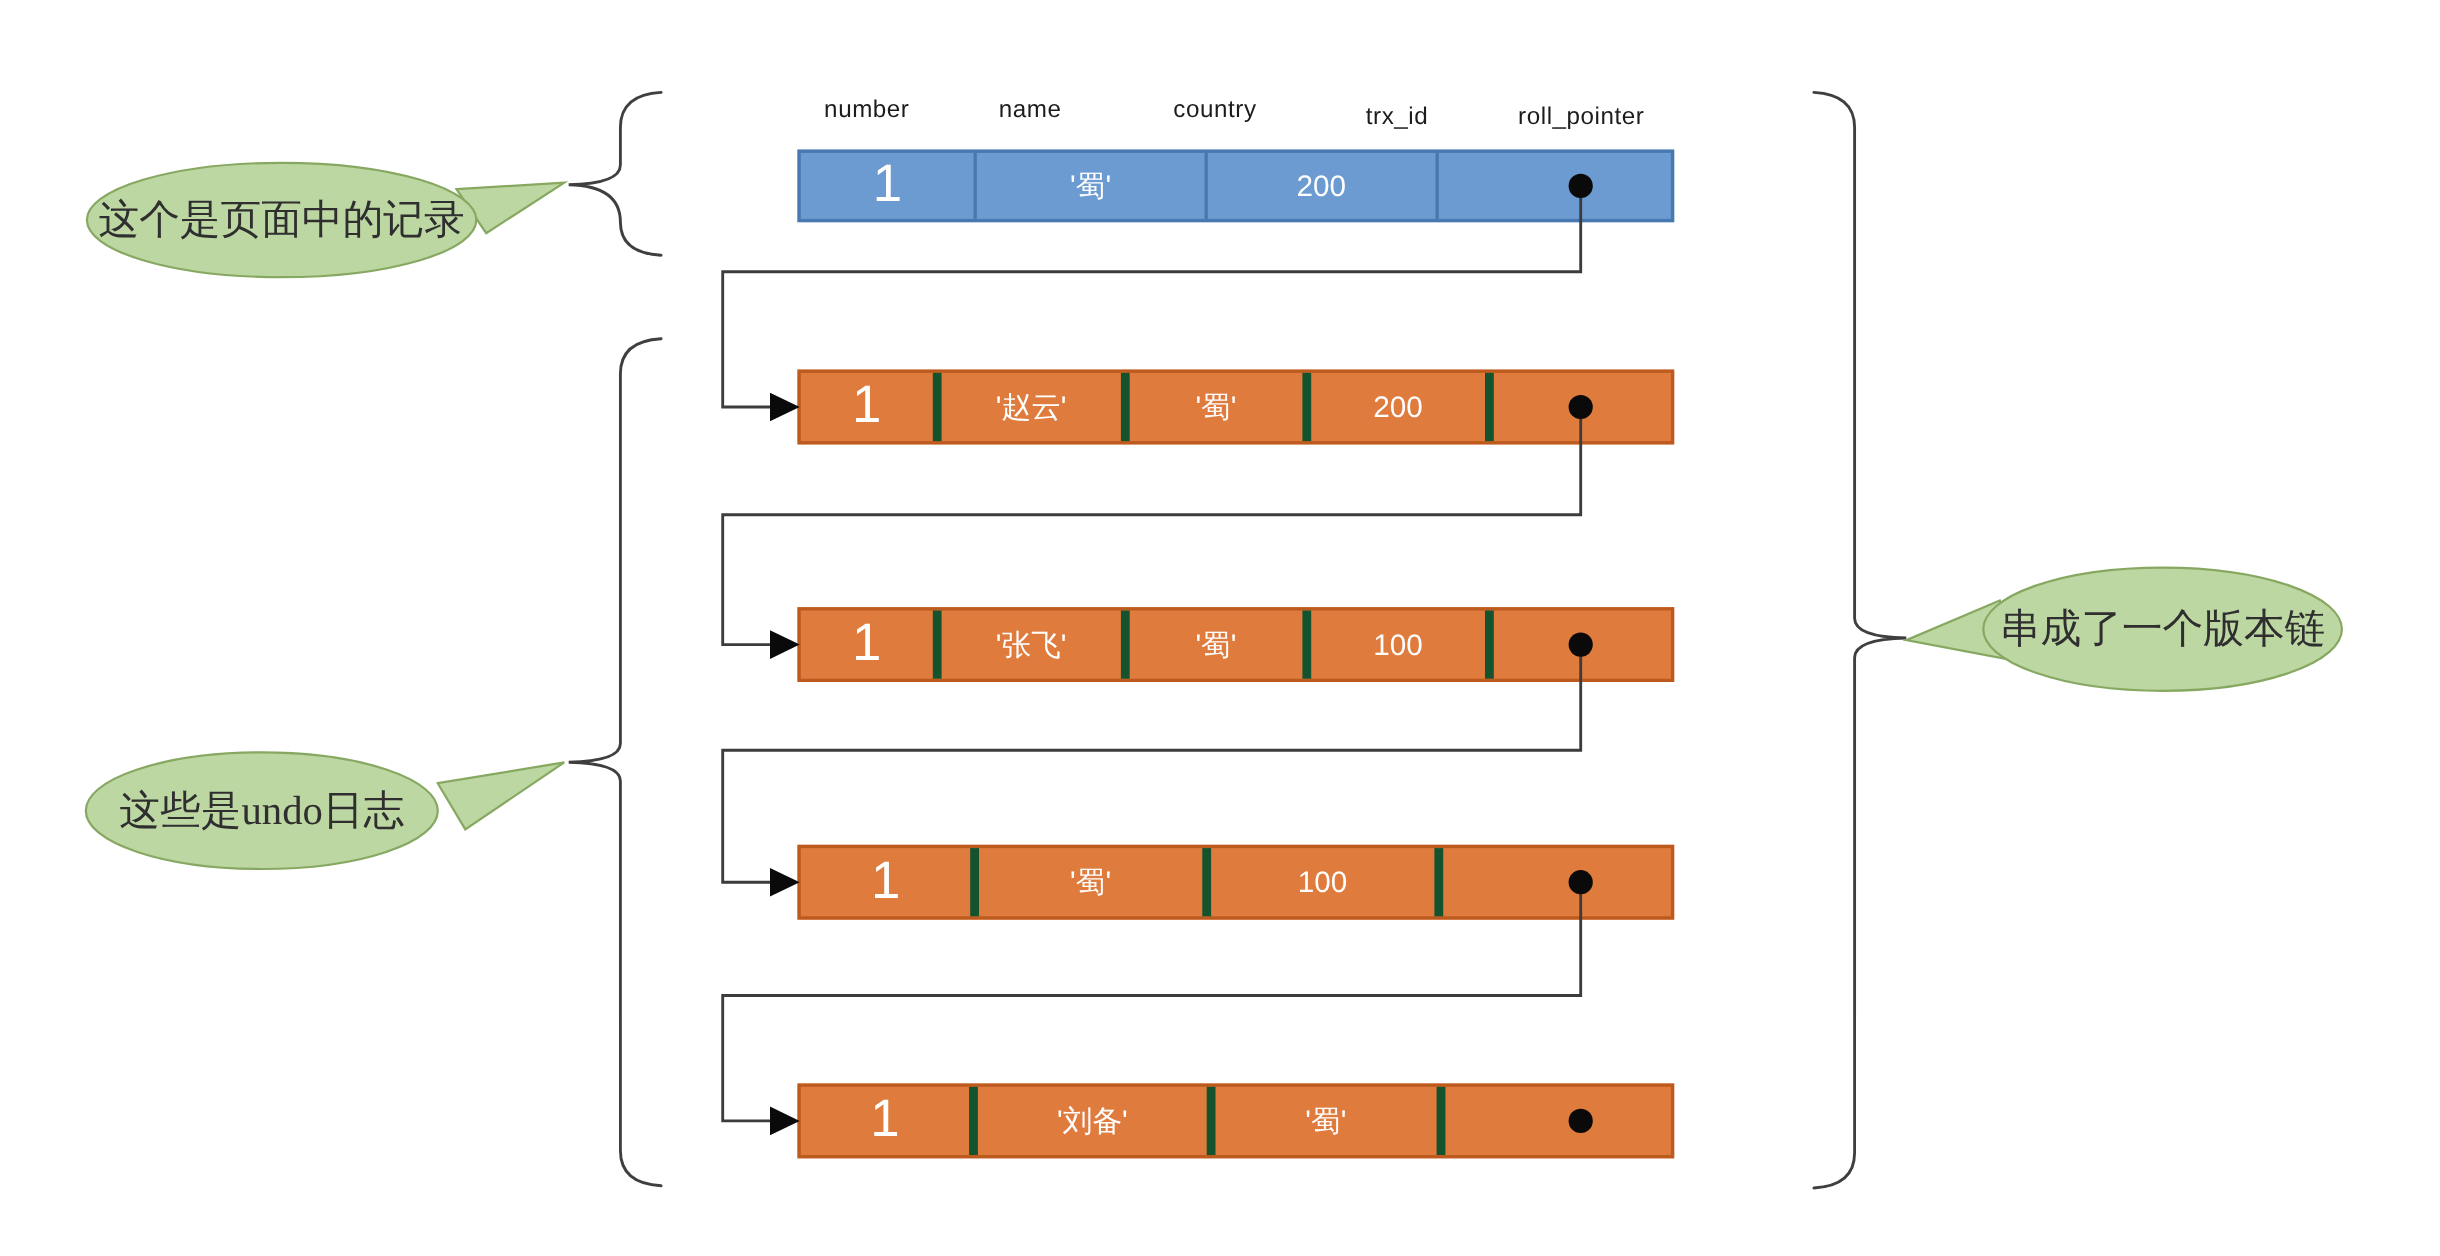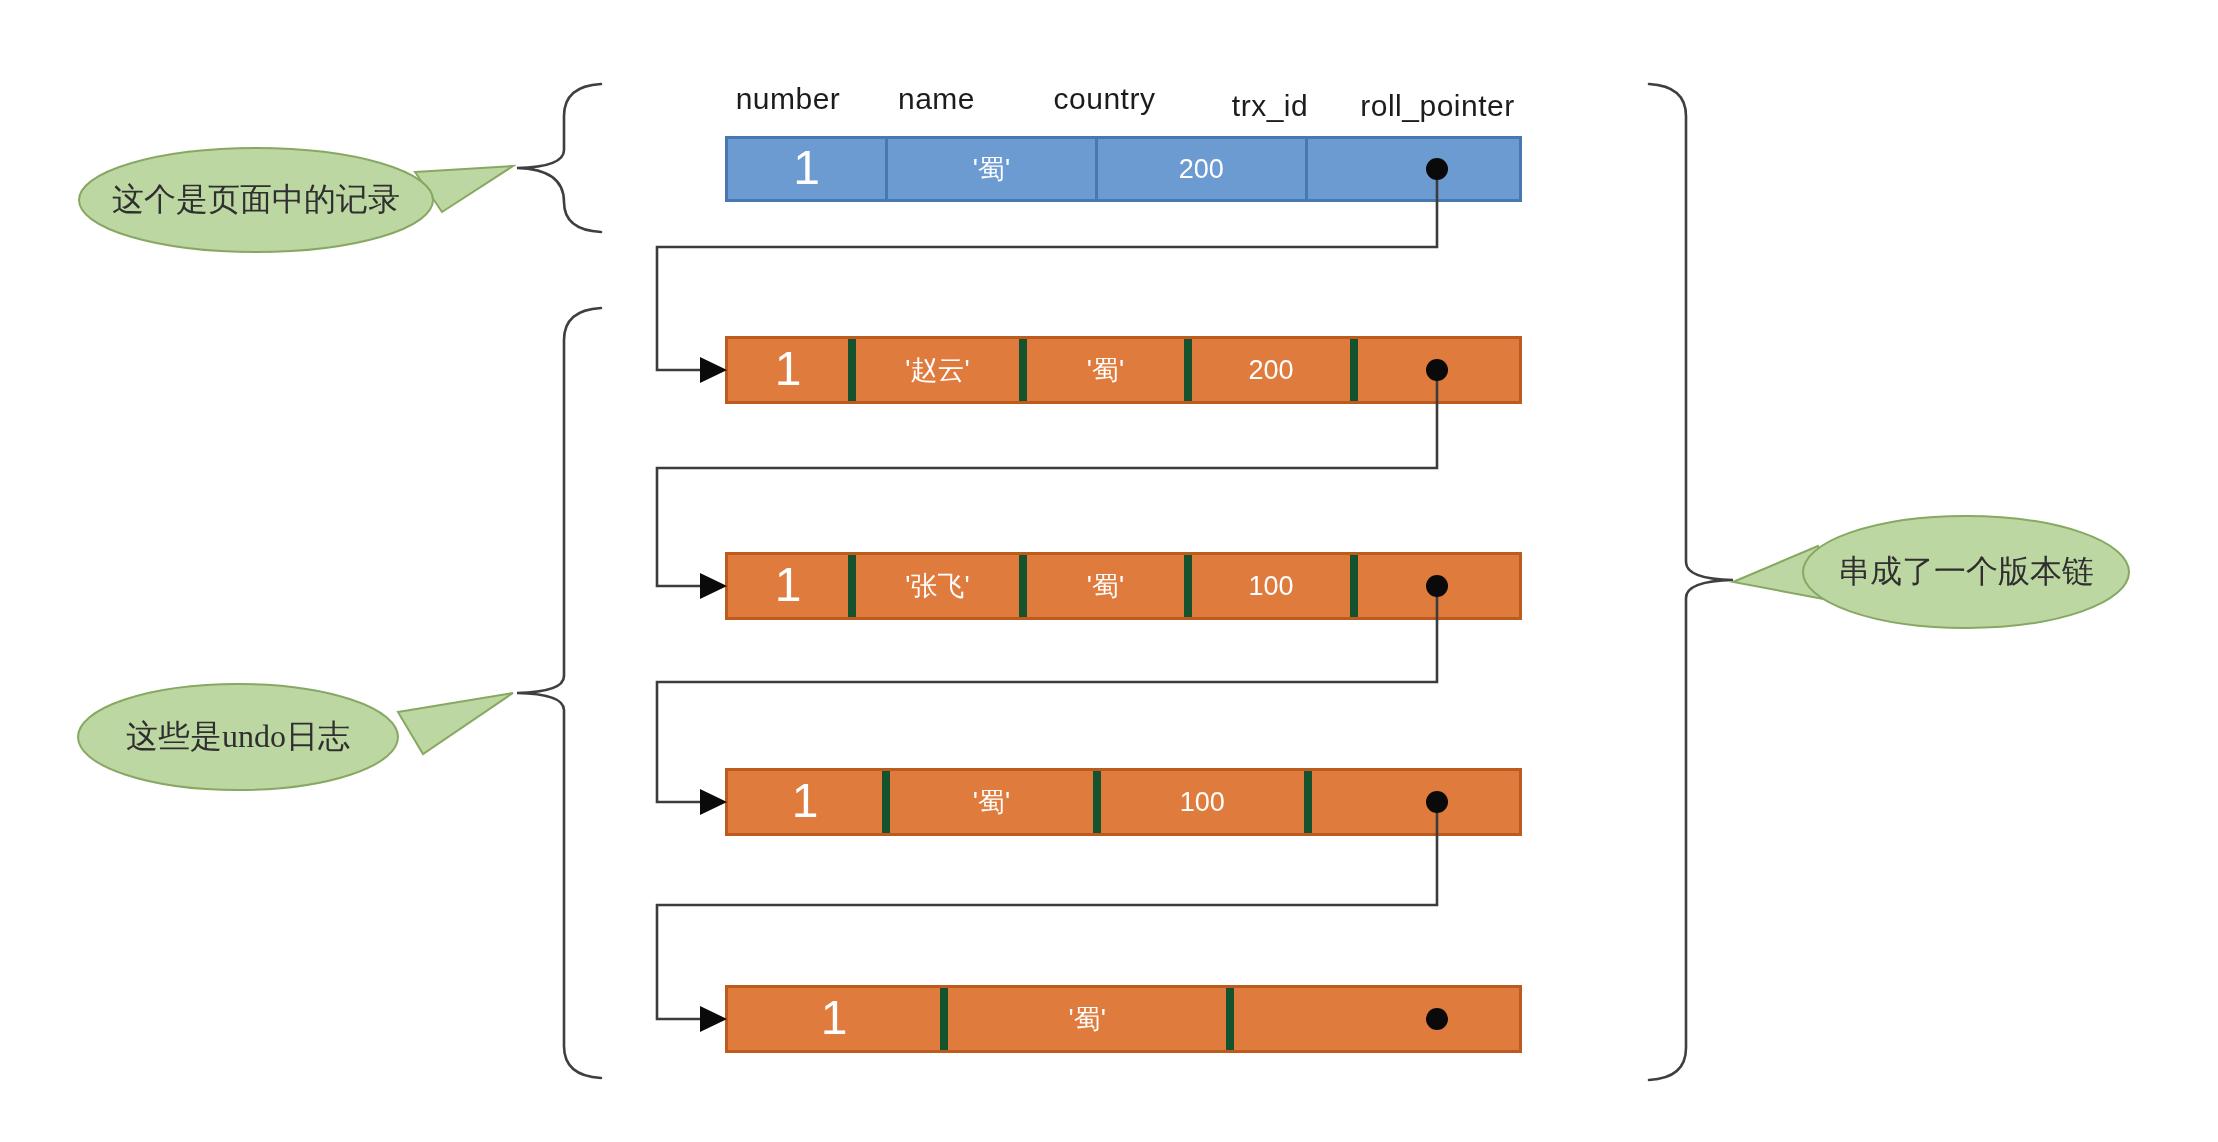--- a/index.html
+++ b/index.html
@@ -10,21 +10,21 @@
   }
   svg.layer{position:absolute;left:0;top:0;z-index:5;pointer-events:none;}
 
   
   .hdr-row{
     position:absolute;left:725px;top:82px;width:797px;height:34px;
     display:flex;z-index:2;
   }
   .hdr-cell{
     flex-grow:1;flex-basis:0;display:flex;align-items:center;justify-content:center;
-    font-size:30px;color:#1c1c1c;letter-spacing:0.5px;
+    font-size:22px;color:#1c1c1c;letter-spacing:0.5px;
   }
   .hdr-low{padding-top:14px;}
 
   .row{
     position:absolute;left:725px;width:797px;height:68px;
     display:flex;box-sizing:border-box;z-index:2;
   }
   .row-page{top:136px;height:66px;background:#6C9BD2;border:3px solid #4878B0;}
   .row-undo{background:#DF7B3D;border:3px solid #BD5B1E;}
   .r1{top:336px;} .r2{top:552px;} .r3{top:768px;} .r4{top:985px;}
@@ -34,21 +34,21 @@
   .cell{
     flex-grow:1;flex-basis:0;box-sizing:border-box;
     display:flex;align-items:center;justify-content:center;
     color:#ffffff;font-size:27px;
   }
   .cell-big{font-size:48px;font-weight:300;padding-bottom:4px;}
 
   
   .callout-label{
     position:absolute;z-index:6;transform:translate(-50%,-50%);
-    font-size:32px;color:#2f2f2f;white-space:nowrap;
+    font-size:37px;color:#2f2f2f;white-space:nowrap;
   }
 </style>
 </head>
 <body>
 
 <div class="canvas">
 
   <div class="hdr-row">
     <div class="hdr-cell" style="flex-grow:126">number</div>
     <div class="hdr-cell" style="flex-grow:171">name</div>
@@ -82,20 +82,21 @@
 
   <div class="row row-undo r3">
     <div class="cell cell-big" style="flex-grow:126">1</div>
     <div class="cell" style="flex-grow:165">'蜀'</div>
     <div class="cell" style="flex-grow:166">100</div>
     <div class="cell" style="flex-grow:169"></div>
   </div>
 
   <div class="row row-undo r4">
     <div class="cell cell-big" style="flex-grow:126">1</div>
+    <div class="cell" style="flex-grow:171">'刘备'</div>
     <div class="cell" style="flex-grow:165">'蜀'</div>
     <div class="cell" style="flex-grow:169"></div>
   </div>
 
   <svg class="layer" width="2218" height="1142" viewBox="0 0 2218 1142">
 
     <g stroke="#3C3C3C" stroke-width="2.6" fill="none">
       <path d="M 1437 169 L 1437 247 L 657 247 L 657 370 L 703 370"></path>
       <path d="M 1437 370 L 1437 468 L 657 468 L 657 586 L 703 586"></path>
       <path d="M 1437 586 L 1437 682 L 657 682 L 657 802 L 703 802"></path>

